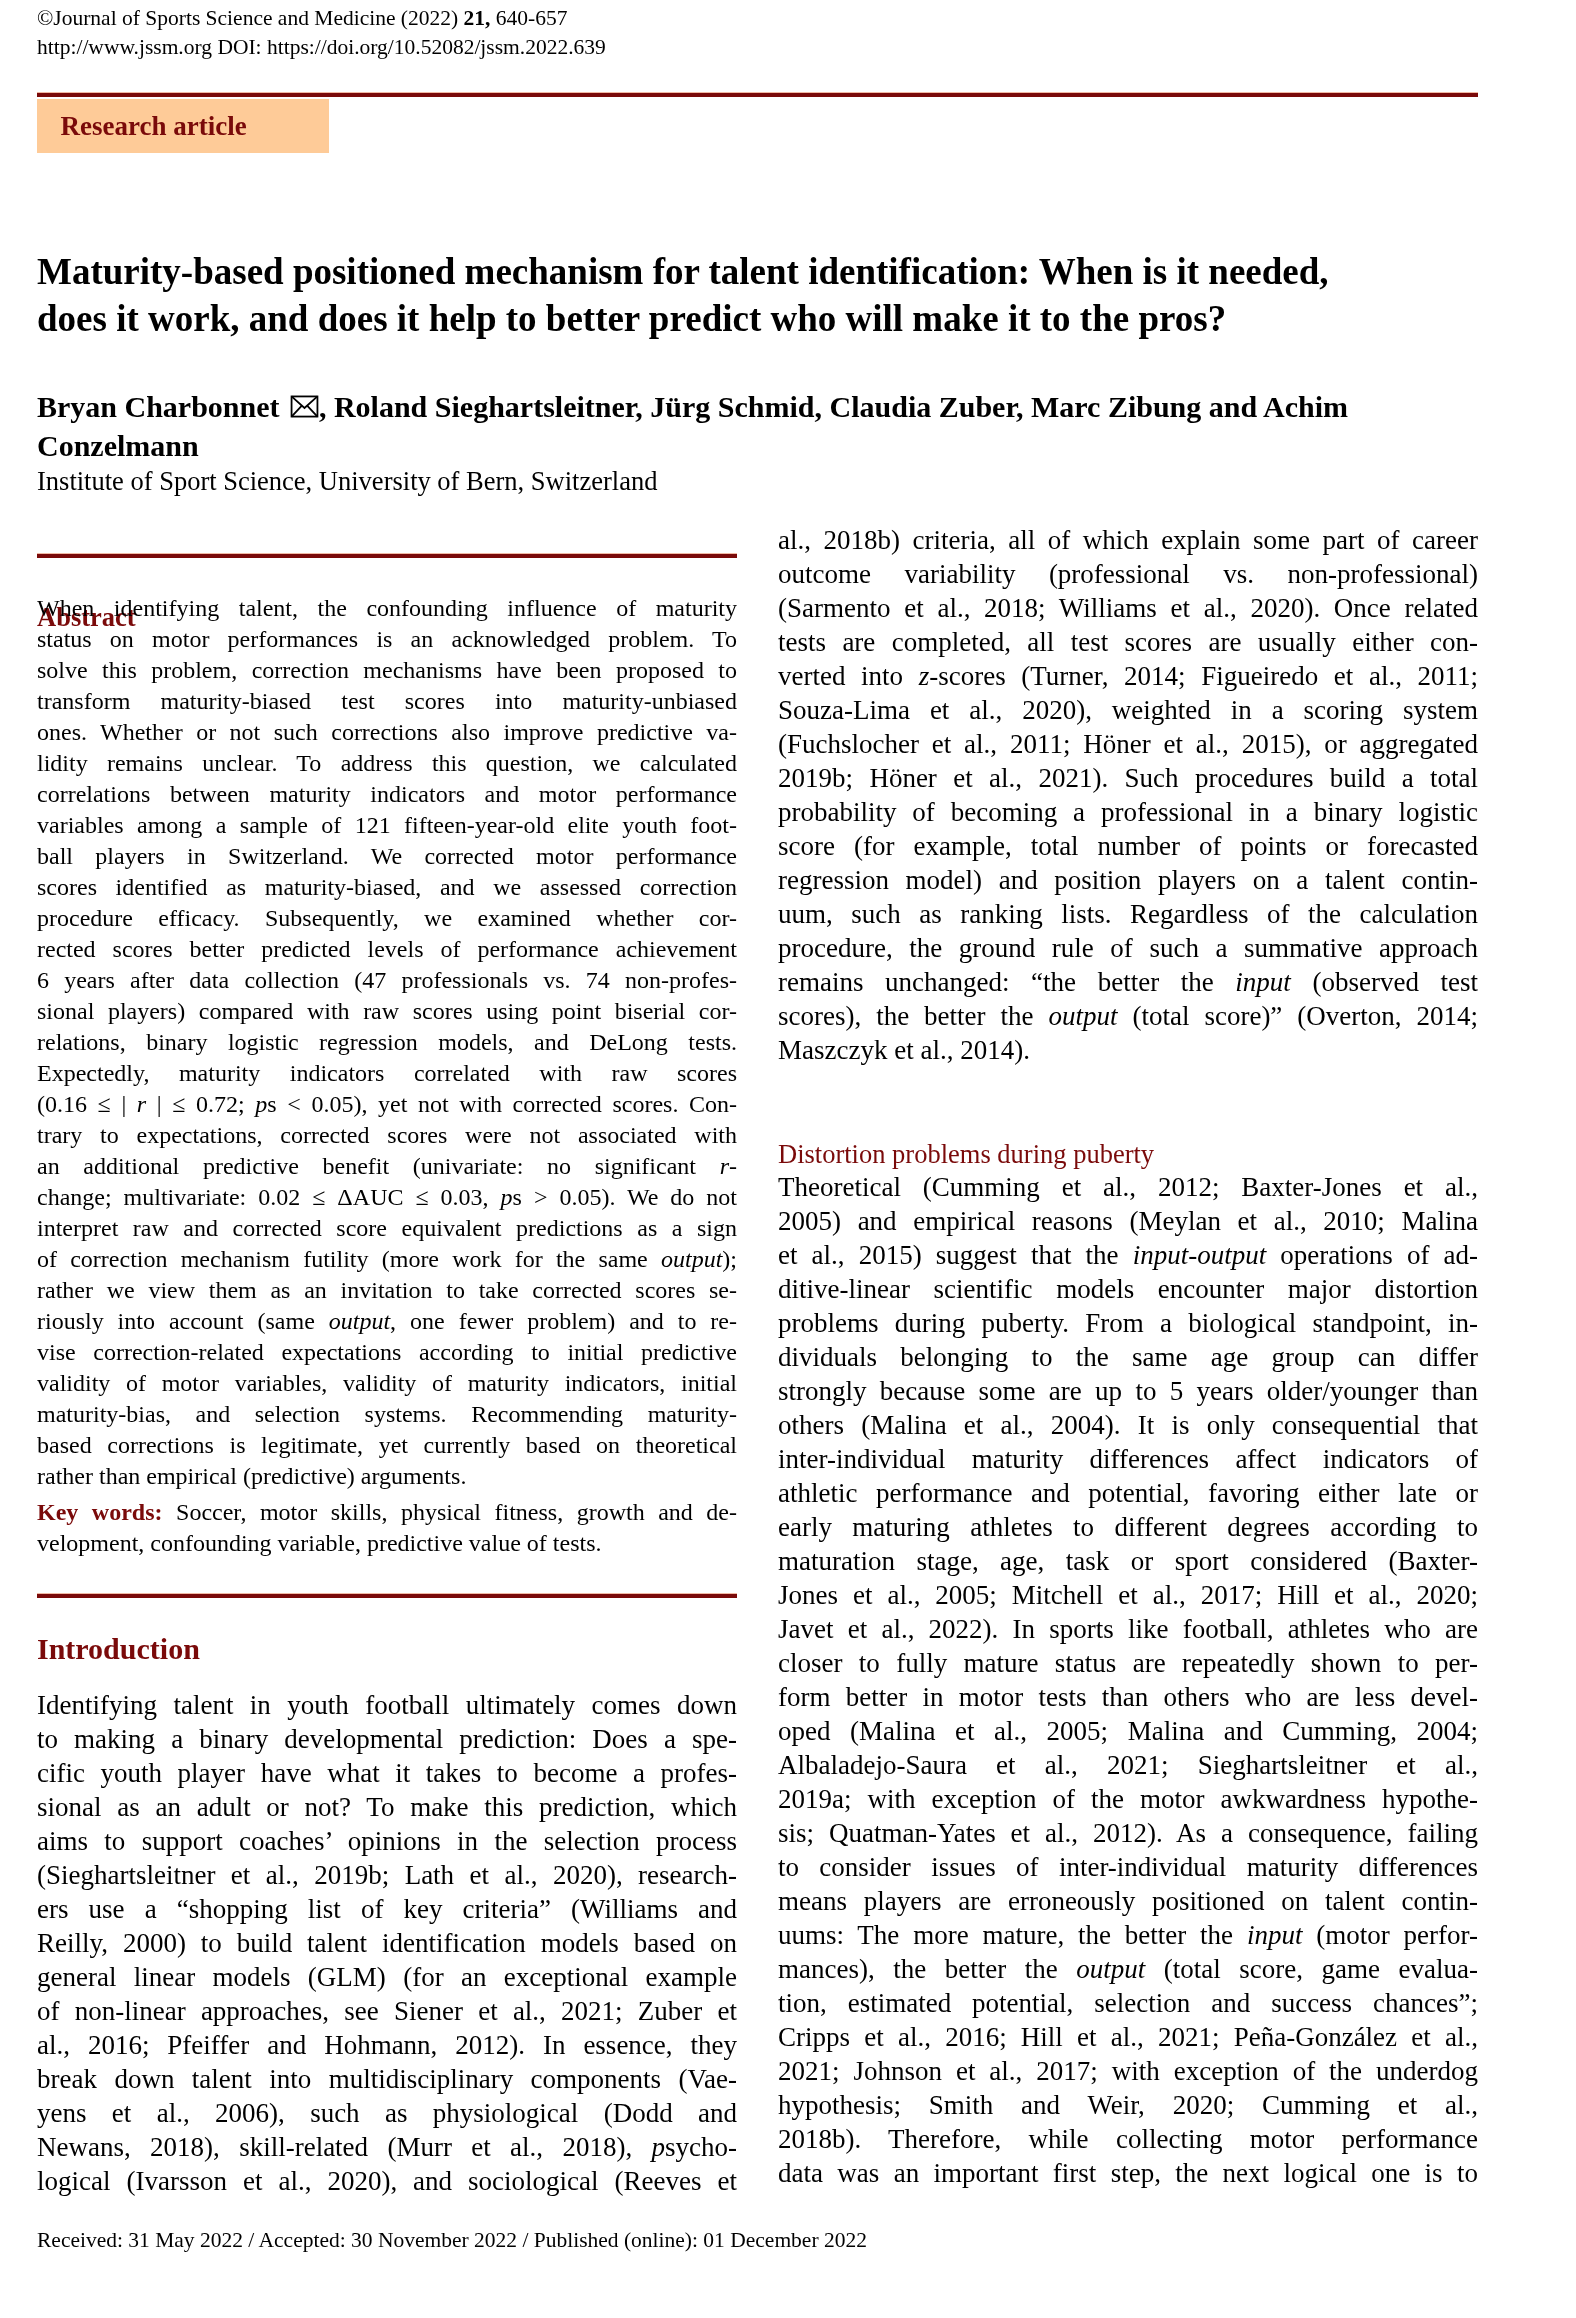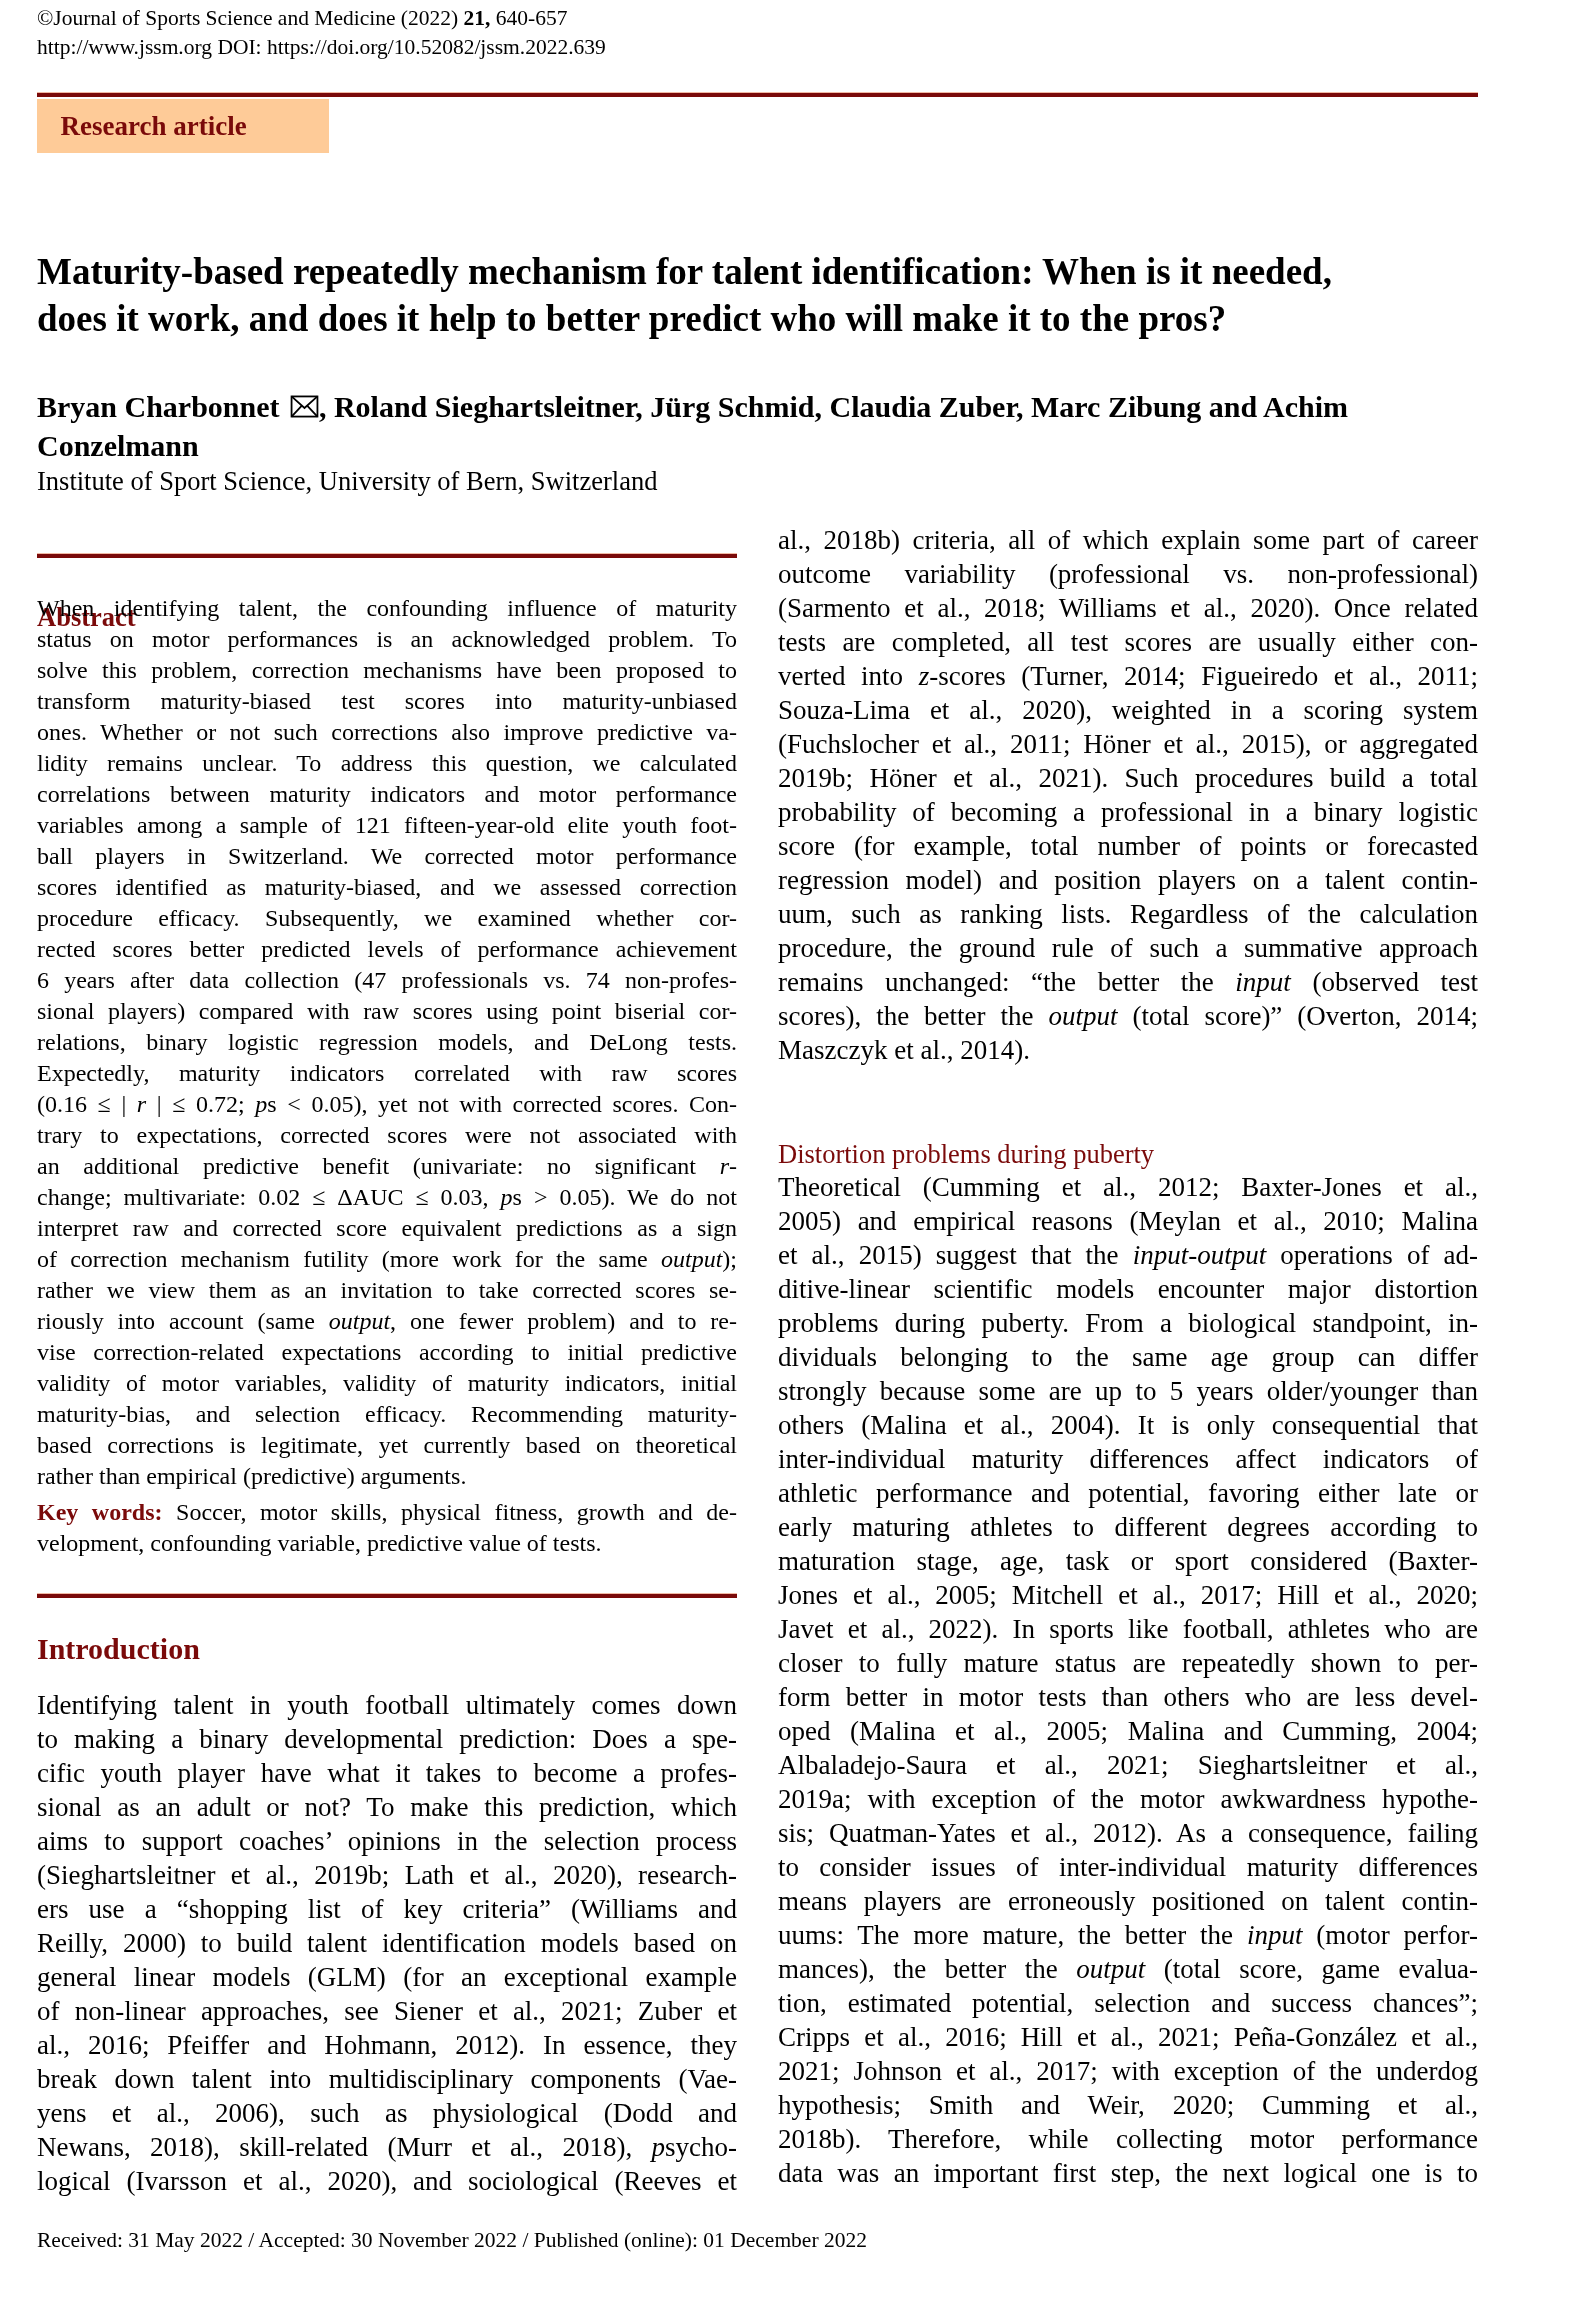--- a/index.html
+++ b/index.html
@@ -42,21 +42,21 @@
   <div><span>©Journal of Sports Science and Medicine (2022) </span><b>21,</b><span> 640-657</span></div>
   <div>http://www.jssm.org DOI: https://doi.org/10.52082/jssm.2022.639</div>
 </div>
 
 <div class="abs top-rule"></div>
 <div class="abs badge">
   <span>Research article</span>
 </div>
 
 <div class="abs title">
-  <div>Maturity-based repeatedly mechanism for talent identification: When is it needed,</div>
+  <div>Maturity-based positioned mechanism for talent identification: When is it needed,</div>
   <div>does it work, and does it help to better predict who will make it to the pros?</div>
 </div>
 
 <div class="abs authors">
   <div><span>Bryan Charbonnet</span> <span class="mail-icon"><svg width="29" height="23" viewBox="0 0 40 32">
           <rect x="2" y="2" width="36" height="28" fill="none" stroke="#000" stroke-width="2.5"></rect>
           <path d="M2 2 L20 18 L38 2" fill="none" stroke="#000" stroke-width="2.5"></path>
           <path d="M2 30 L16 15 M38 30 L24 15" fill="none" stroke="#000" stroke-width="2.5"></path>
         </svg></span><span>, Roland Sieghartsleitner, Jürg Schmid, Claudia Zuber, Marc Zibung and Achim</span></div>
   <div>Conzelmann</div>
@@ -86,21 +86,21 @@
       <span class="line">(0.16 ≤ | <i>r</i> | ≤ 0.72; <i>p</i>s &lt; 0.05), yet not with corrected scores. Con-</span>
       <span class="line">trary to expectations, corrected scores were not associated with</span>
       <span class="line">an additional predictive benefit (univariate: no significant <i>r</i>-</span>
       <span class="line">change; multivariate: 0.02 ≤ ΔAUC ≤ 0.03, <i>p</i>s &gt; 0.05). We do not</span>
       <span class="line">interpret raw and corrected score equivalent predictions as a sign</span>
       <span class="line">of correction mechanism futility (more work for the same <i>output</i>);</span>
       <span class="line">rather we view them as an invitation to take corrected scores se-</span>
       <span class="line">riously into account (same <i>output</i>, one fewer problem) and to re-</span>
       <span class="line">vise correction-related expectations according to initial predictive</span>
       <span class="line">validity of motor variables, validity of maturity indicators, initial</span>
-      <span class="line">maturity-bias, and selection efficacy. Recommending maturity-</span>
+      <span class="line">maturity-bias, and selection systems. Recommending maturity-</span>
       <span class="line">based corrections is legitimate, yet currently based on theoretical</span>
       <span class="line last">rather than empirical (predictive) arguments.</span>
     </div>
   <div class="keywords" style="top:1497px;">
     <span class="line"><span class="kw-label">Key words:</span><span> Soccer, motor skills, physical fitness, growth and de-</span></span>
     <span class="line last">velopment, confounding variable, predictive value of tests.</span>
   </div>
   <div class="rule" style="top:1593px;"></div>
   <div class="section-title" style="top:1631px;">Introduction</div>
   <div class="body-text" id="intro-left" style="top:1688px;">

